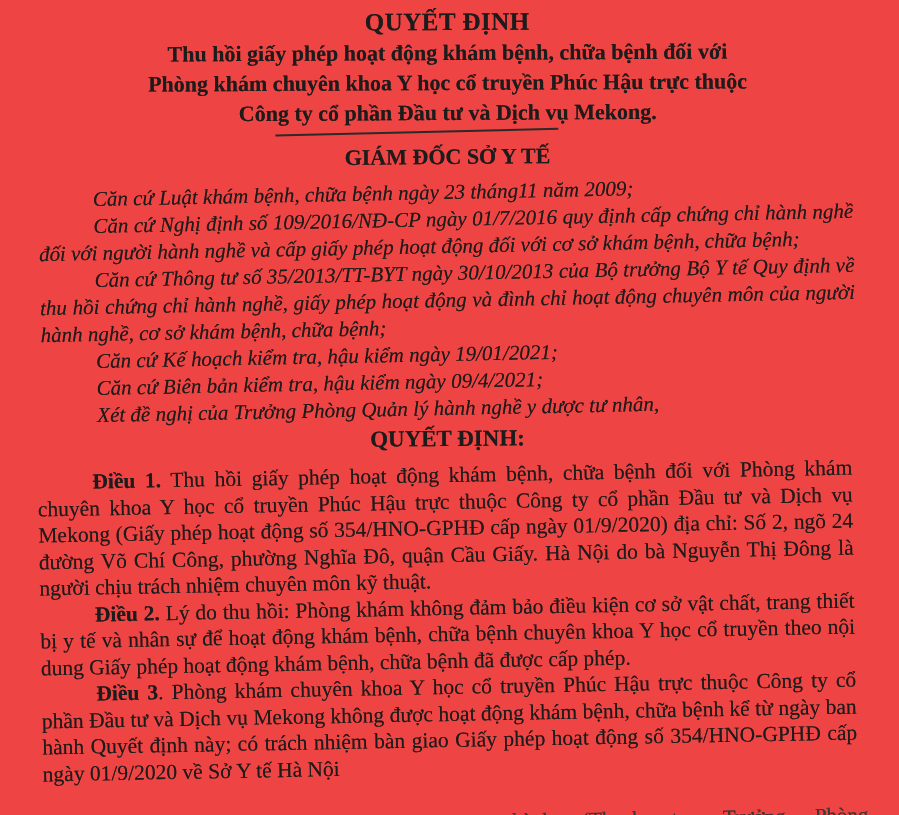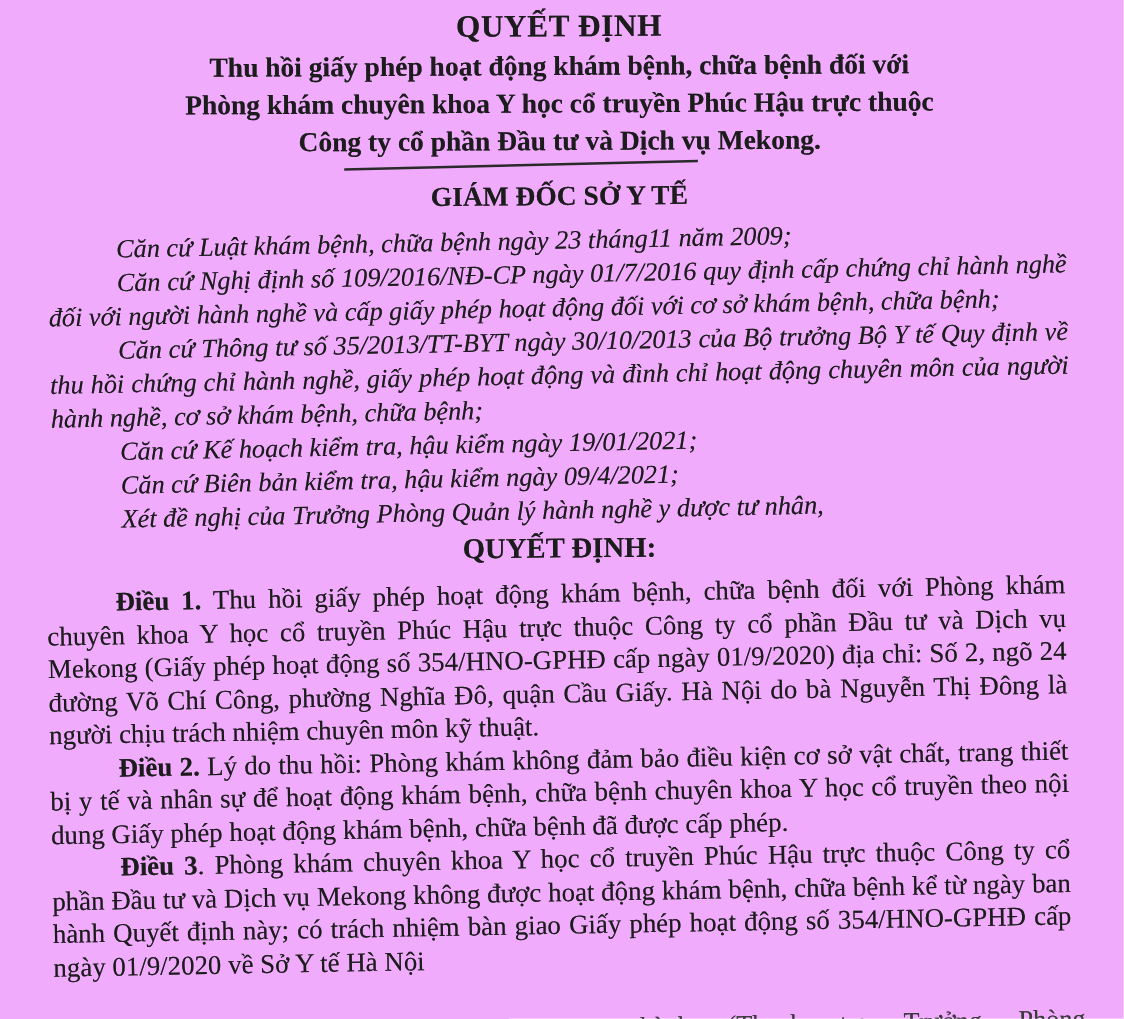--- a/index.html
+++ b/index.html
@@ -11,21 +11,21 @@
     width: 899px;
     height: 815px;
     overflow: hidden;
   }
   .page {
     position: relative;
     width: 899px;
     height: 815px;
     box-sizing: border-box;
     padding: 6px 44px 0 40px;
-    background: #f0abfc;
+    background: #ef4444;
     color: #1c1c1c;
     font-family: "Liberation Serif", "DejaVu Serif", serif;
     text-shadow: 0 0 0.45px rgba(10,10,10,0.55);
   }
   .title-block {
     transform: rotate(-0.3deg);
   }
   .doc-title {
     text-align: center;
     font-weight: bold;

